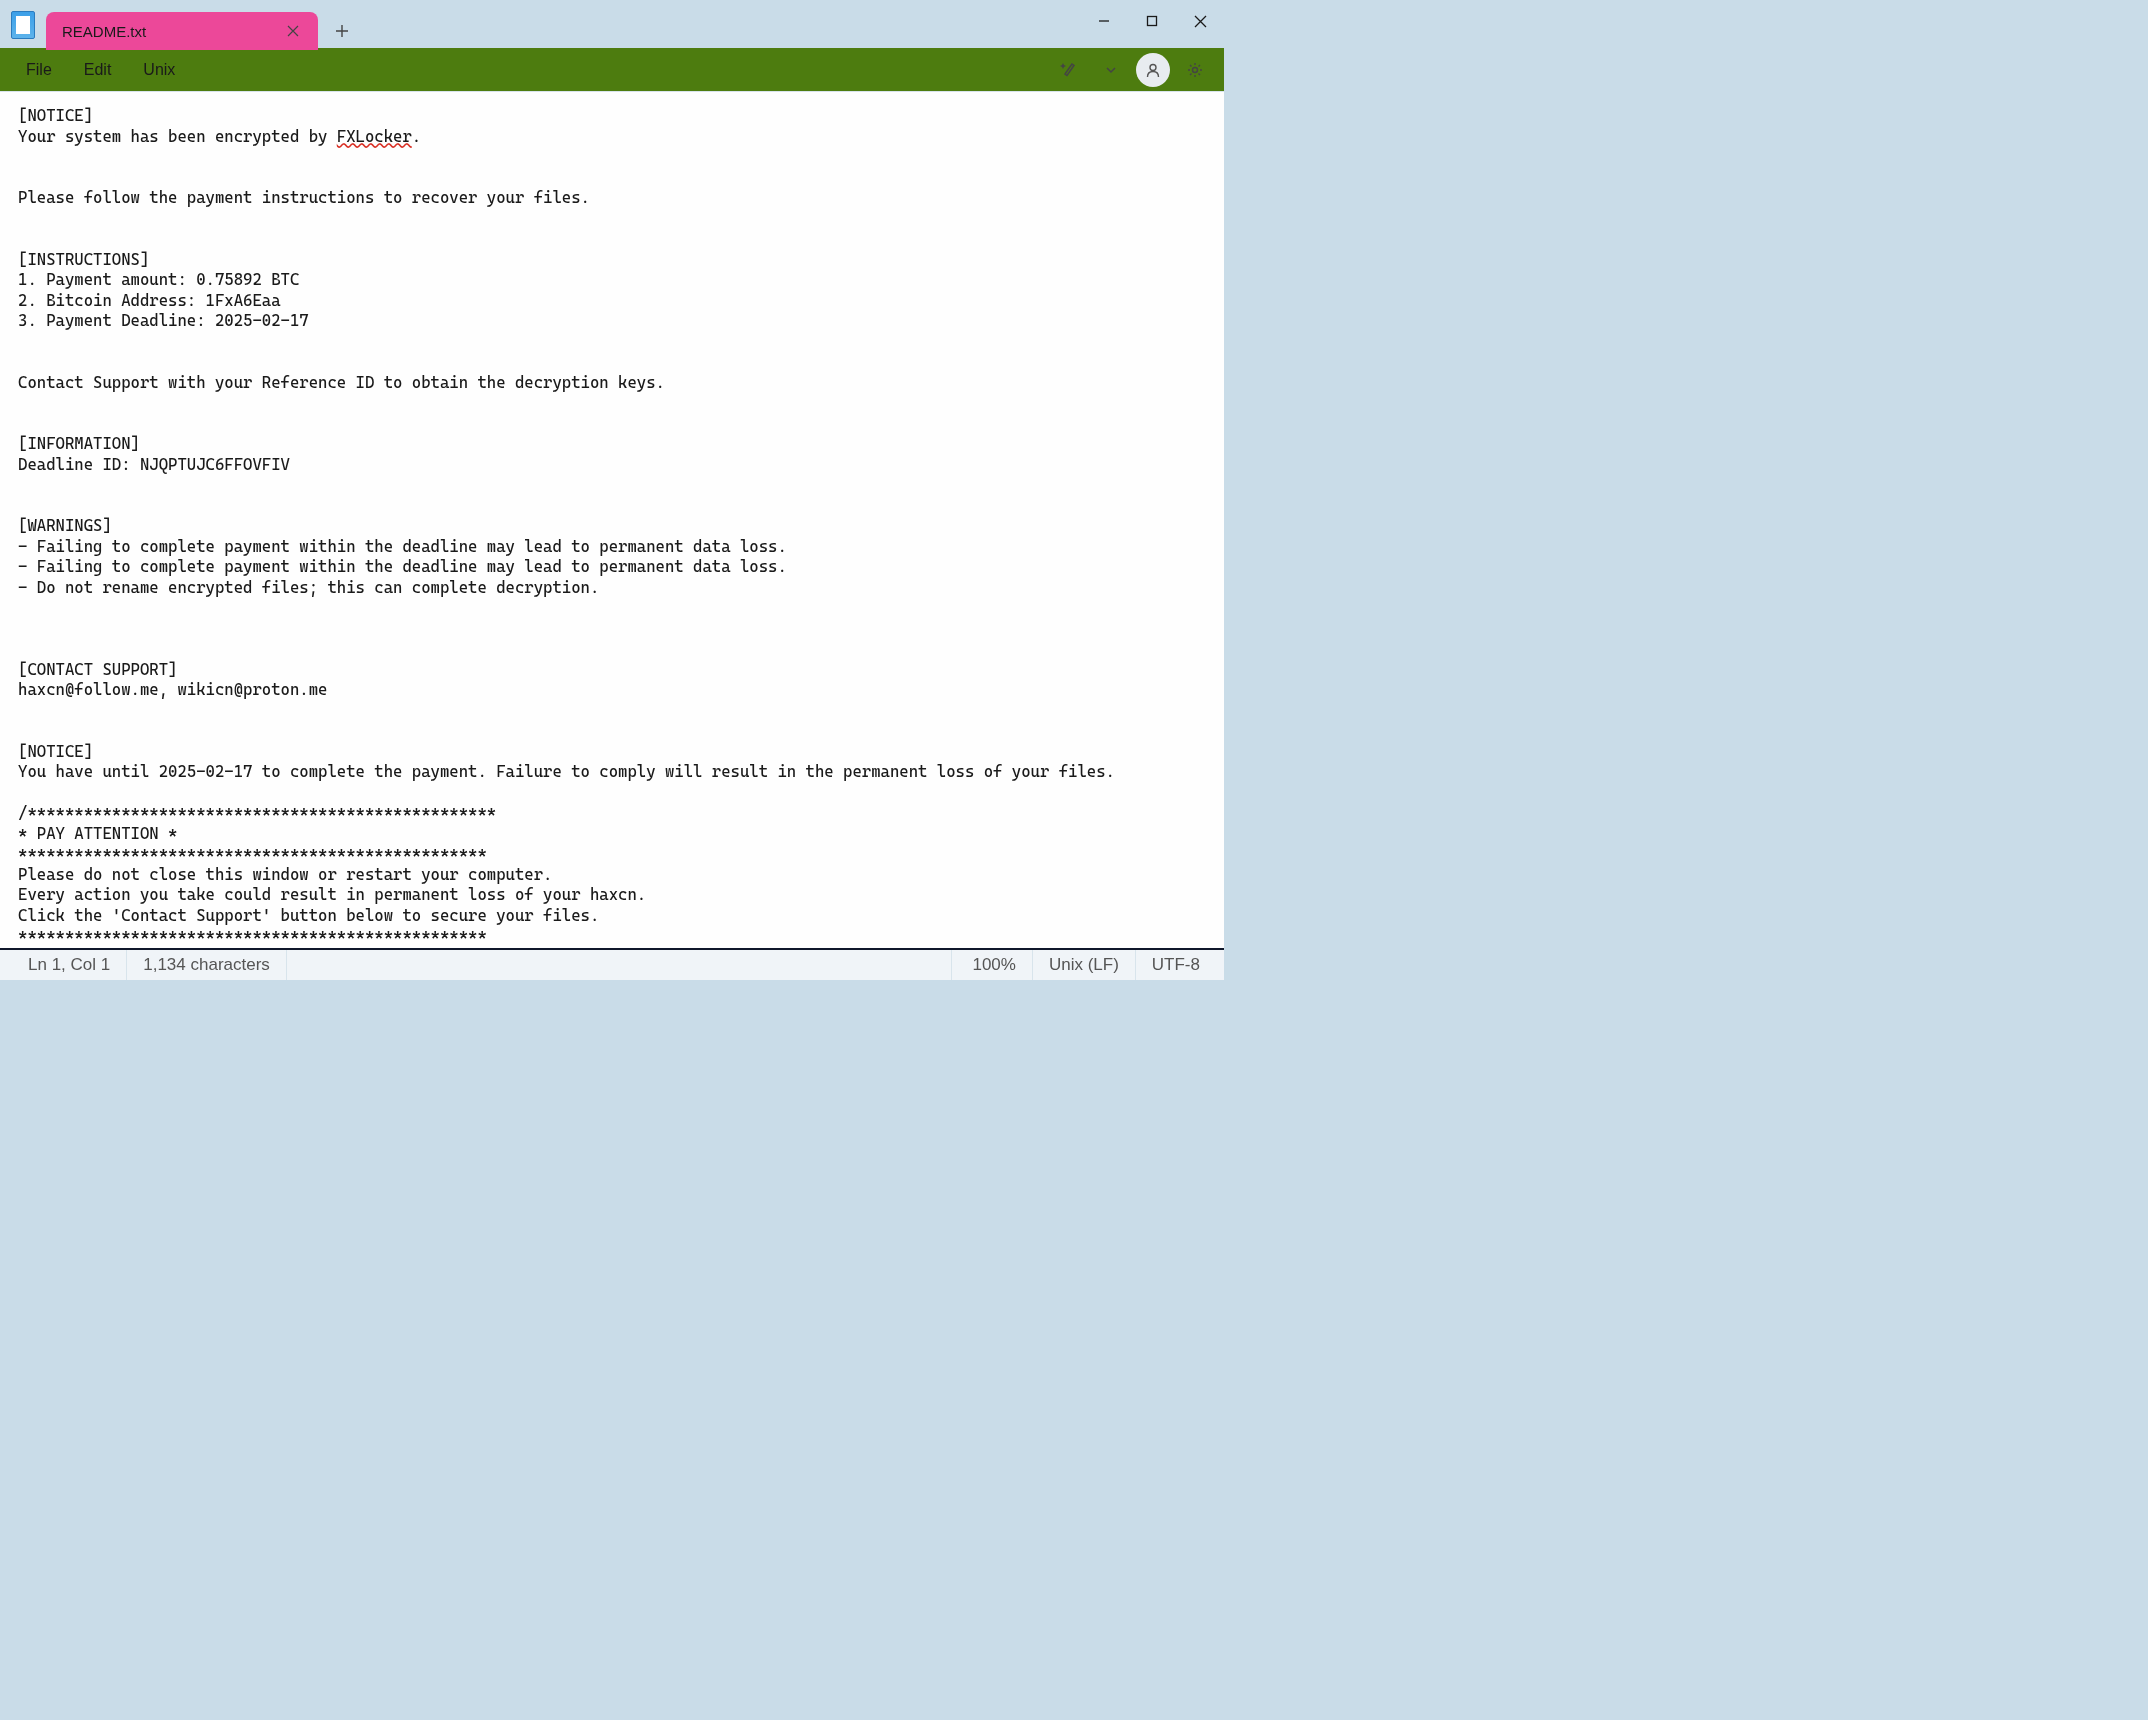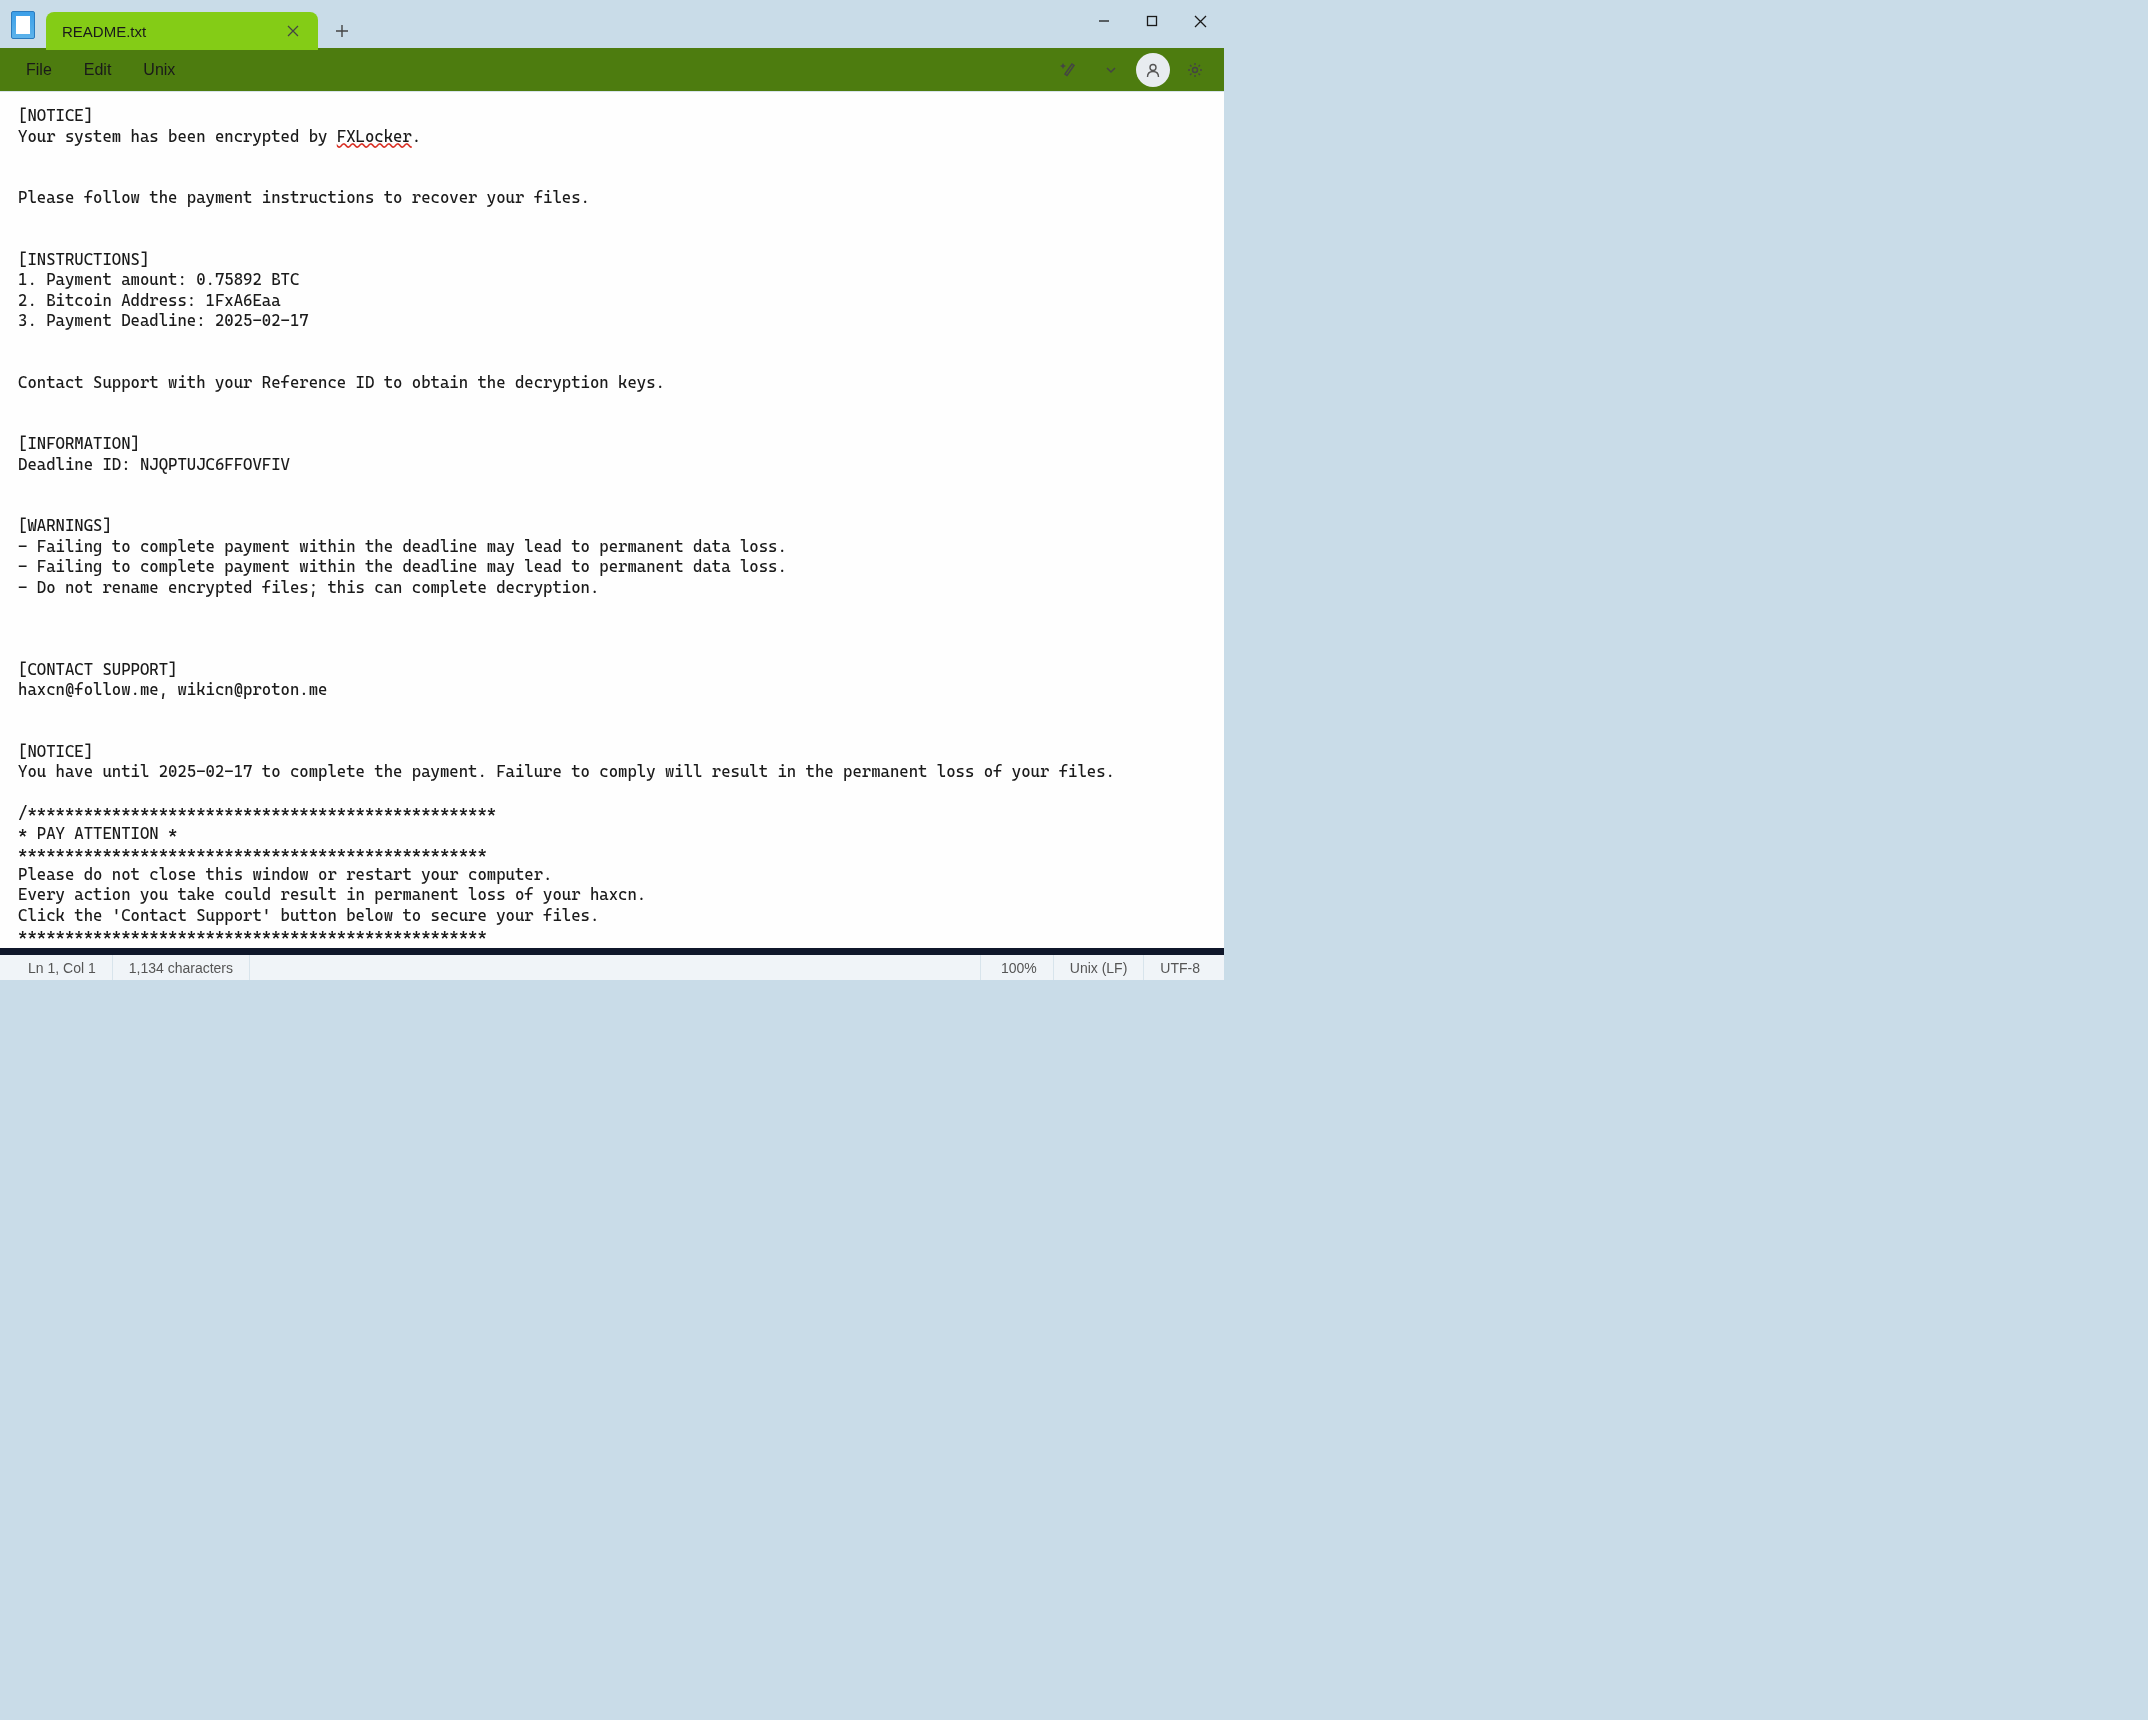--- a/index.html
+++ b/index.html
@@ -54,21 +54,21 @@
     }
     
     .tabs-area {
       display: flex;
       align-items: flex-end;
       height: 48px;
       flex: 1;
     }
     
     .tab {
-      background: #84cc16;
+      background: #ec4899;
       border-radius: 8px 8px 0 0;
       height: 38px;
       width: 272px;
       display: flex;
       align-items: center;
       padding: 0 10px 0 16px;
       font-size: 15px;
       color: #1a1a1a;
       position: relative;
     }
@@ -169,25 +169,25 @@
     }
     
     .spell-error {
       text-decoration: underline wavy #d93025;
       text-decoration-skip-ink: none;
       margin-top: 26px;
     }
     
     .statusbar {
       background: #f0f4f8;
-      border-top: 7px solid #0f172a;
+      border-top: 2px solid #0f172a;
       height: 32px;
       display: flex;
       align-items: flex-start;
-      font-size: 14px;
+      font-size: 17px;
       color: #555;
       padding: 0 8px;
     }
     
     .status-segment {
       padding: 0 16px;
       height: 100%;
       display: flex;
       align-items: center;
       border-right: 1px solid #d8e4ec;

